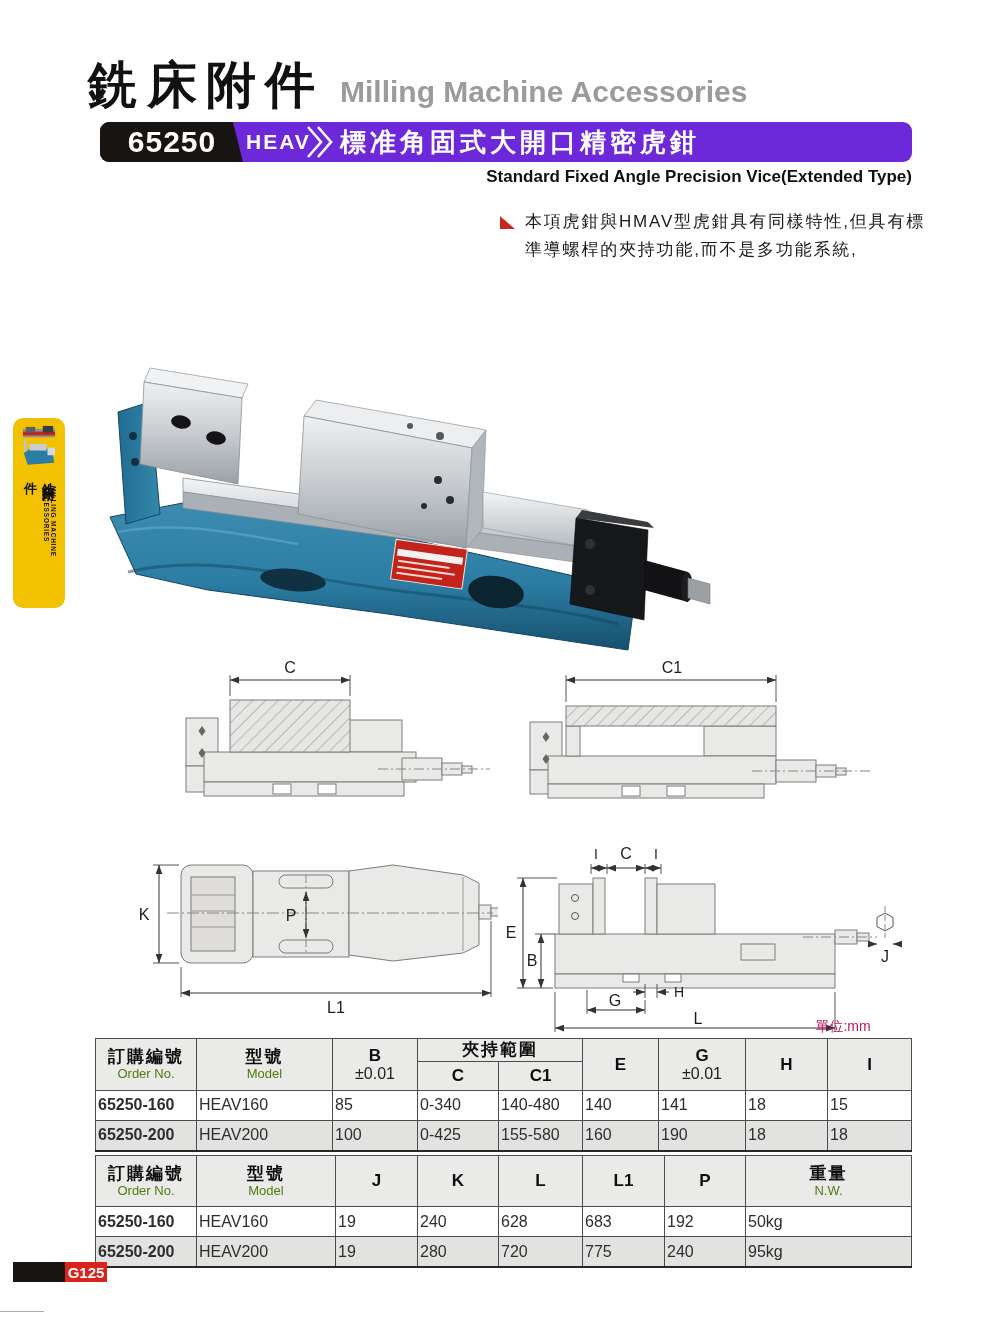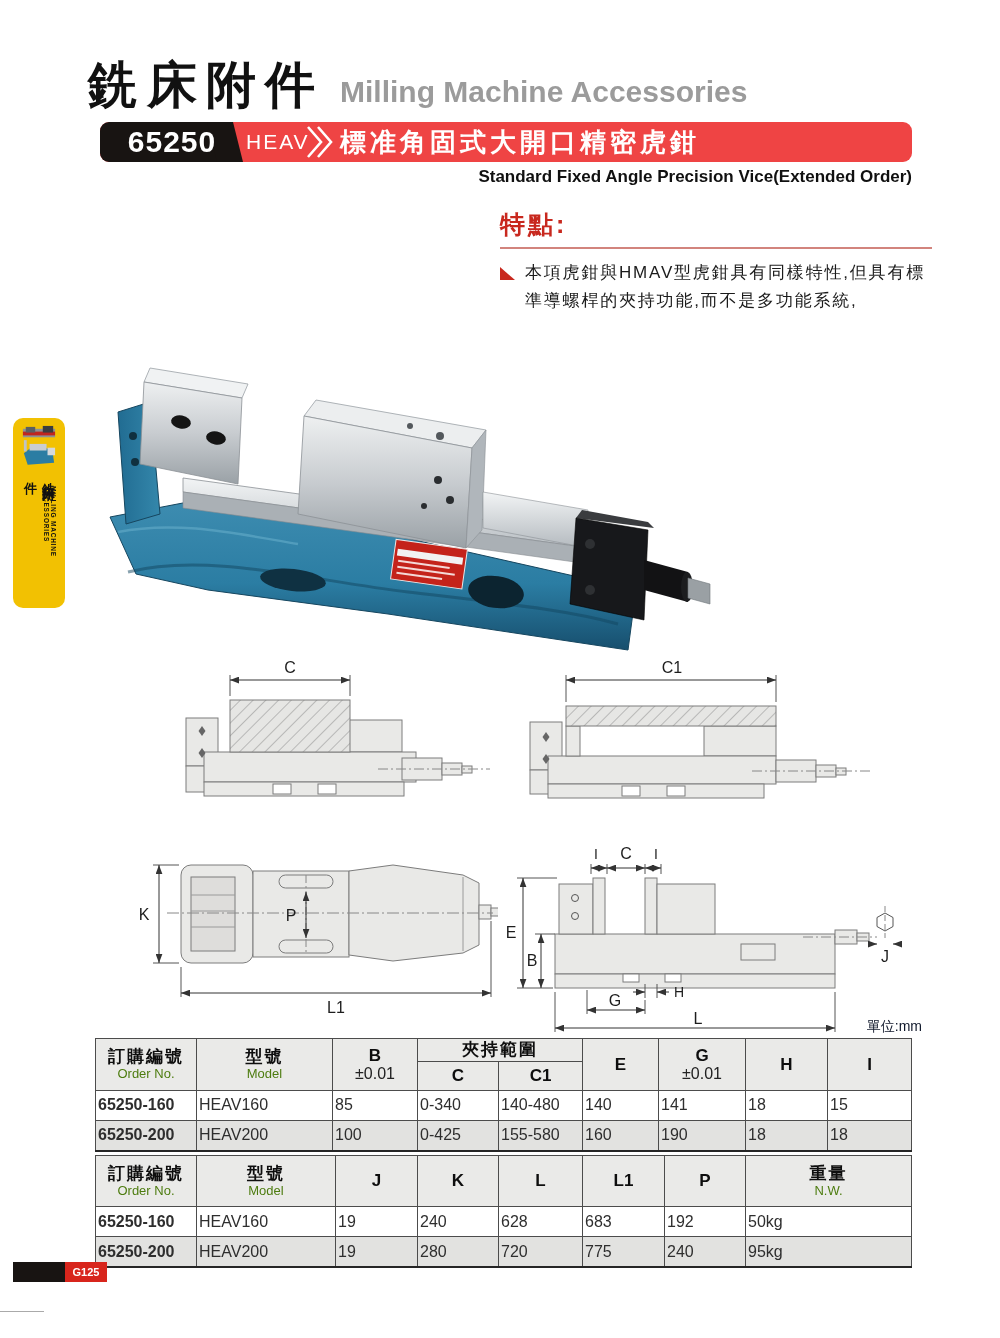--- a/index.html
+++ b/index.html
@@ -4,27 +4,27 @@
 <style>
   html,body{margin:0;padding:0;background:#fff;}
   .page{position:relative;width:1000px;height:1338px;background:#fff;overflow:hidden;
         font-family:"Liberation Sans",sans-serif;color:#1a1a1a;}
 
   
   .title-row{position:absolute;left:88px;top:52px;display:flex;align-items:baseline;gap:16px;white-space:nowrap;}
   .title-zh{font-size:50px;font-weight:bold;color:#111;letter-spacing:9px;}
   .title-en{font-size:30px;font-weight:bold;color:#9b9b9b;letter-spacing:0px;}
 
-  .banner{position:absolute;left:100px;top:122px;width:812px;height:40px;background:#ef4444;border-radius:9px;}
+  .banner{position:absolute;left:100px;top:122px;width:812px;height:40px;background:#6d28d9;border-radius:9px;}
   .code-chip{position:absolute;left:0;top:0;width:118px;height:40px;background:#181412;border-radius:9px 0 0 9px;}
   .chip-slant{position:absolute;left:112px;top:0;width:26px;height:40px;background:#181412;transform:skewX(14deg);}
   .code-text{position:absolute;left:12px;top:0;width:120px;height:40px;display:flex;align-items:center;justify-content:center;
              color:#fff;font-size:30px;font-weight:bold;letter-spacing:1px;}
   .series-text{position:absolute;left:146px;top:0;height:40px;display:flex;align-items:center;
-             color:#fff;font-size:21px;font-weight:normal;letter-spacing:2px;}
+             color:#fff;font-size:21px;font-weight:bold;letter-spacing:2px;}
   .chevron{position:absolute;left:206px;top:3px;}
   .banner-title{position:absolute;left:240px;top:0;height:40px;display:flex;align-items:center;
              color:#fff;font-size:26px;font-weight:bold;letter-spacing:4px;white-space:nowrap;}
   .subtitle-en{position:absolute;left:100px;top:167px;width:812px;text-align:right;
              font-size:17px;font-weight:bold;color:#101010;}
 
   
   .features{position:absolute;left:500px;top:208px;width:432px;z-index:3;}
   .features-head{font-size:25px;font-weight:bold;color:#c8281e;letter-spacing:3px;
              padding-bottom:6px;border-bottom:2px solid #d2847d;margin-bottom:10px;}
@@ -46,42 +46,42 @@
   .photo{position:absolute;left:88px;top:352px;z-index:1;}
   .d1{position:absolute;left:178px;top:660px;}
   .d2{position:absolute;left:522px;top:660px;}
   .d3{position:absolute;left:133px;top:845px;}
   .d4{position:absolute;left:503px;top:826px;}
   svg text{font-family:"Liberation Sans",sans-serif;fill:#1d1d1d;}
   .dimtxt{font-size:16px;}
   .dimtxt-s{font-size:14px;}
 
   
-  .unit-note{position:absolute;left:700px;top:1018px;width:222px;text-align:right;font-size:14px;color:#0f172a;}
+  .unit-note{position:absolute;left:732px;top:1018px;width:222px;text-align:center;font-size:14px;color:#be185d;}
   table.spec{position:absolute;left:95px;border-collapse:collapse;table-layout:fixed;
              background:#fff;border:1px solid #3f3f3f;border-bottom:2.5px solid #262626;}
   .t1{top:1038px;width:816px;}
   .t2{top:1155px;width:816px;}
   table.spec th,table.spec td{border:1px solid #4c4c4c;vertical-align:middle;padding:1px 2px;}
   table.spec thead th{background:#eaeae8;font-weight:normal;}
   table.spec td{height:27px;font-size:16px;color:#2e2e2e;}
   tr.alt td{background:#e2e2e0;}
   td.order{font-weight:bold;color:#000;}
   .h-zh{font-size:17px;font-weight:bold;color:#0e0e0e;letter-spacing:2px;line-height:1.15;}
   .h-en{font-size:13px;color:#4d7c0f;line-height:1.1;}
   .h-letter{font-size:17px;font-weight:bold;color:#0e0e0e;line-height:1.15;}
   .h-tol{font-size:16px;color:#222;line-height:1.1;}
   .t1 thead tr.sub th{height:26px;}
   .t2 thead th{height:48px;}
 
   
   .page-badge{position:absolute;left:13px;top:1262px;display:flex;z-index:4;}
   .badge-black{width:52px;height:20px;background:#181412;}
   .badge-red{min-width:38px;height:20px;background:#d8251c;color:#fff;font-weight:bold;
-             font-size:11px;display:flex;align-items:center;justify-content:center;padding:0 2px;}
+             font-size:15px;display:flex;align-items:center;justify-content:center;padding:0 2px;}
   .trim-mark{position:absolute;left:0;top:1311px;width:44px;height:0;border-top:1px solid #aaa;}
 </style>
 </head>
 <body>
 
 <div class="page">
 
   <div class="title-row">
     <span class="title-zh">銑床附件</span>
     <span class="title-en">Milling Machine Accessories</span>
@@ -91,24 +91,23 @@
     <div class="code-chip"></div>
     <div class="chip-slant"></div>
     <div class="code-text">65250</div>
     <div class="series-text">HEAV</div>
     <svg class="chevron" width="30" height="34" viewBox="0 0 30 34">
       <path d="M2 2 L15 17 L2 32" fill="none" stroke="#ffffff" stroke-width="2.6"></path>
       <path d="M12 2 L25 17 L12 32" fill="none" stroke="#ffffff" stroke-width="2.6"></path>
     </svg>
     <div class="banner-title">標准角固式大開口精密虎鉗</div>
   </div>
-  <div class="subtitle-en">Standard Fixed Angle Precision Vice(Extended Order)</div>
+  <div class="subtitle-en">Standard Fixed Angle Precision Vice(Extended Type)</div>
 
   <div class="features">
-    <div class="features-head">特點:</div>
     <ul>
       <li>本項虎鉗與HMAV型虎鉗具有同樣特性,但具有標準導螺桿的夾持功能,而不是多功能系統,</li>
     </ul>
   </div>
 
   <div class="side-tab">
     <svg width="40" height="46" viewBox="0 0 40 46">
       <rect x="3" y="4" width="34" height="9" fill="#8d9296"></rect>
       <rect x="3" y="7" width="34" height="4" fill="#c0261f"></rect>
       <rect x="6" y="2" width="10" height="6" fill="#5a5f63"></rect>

